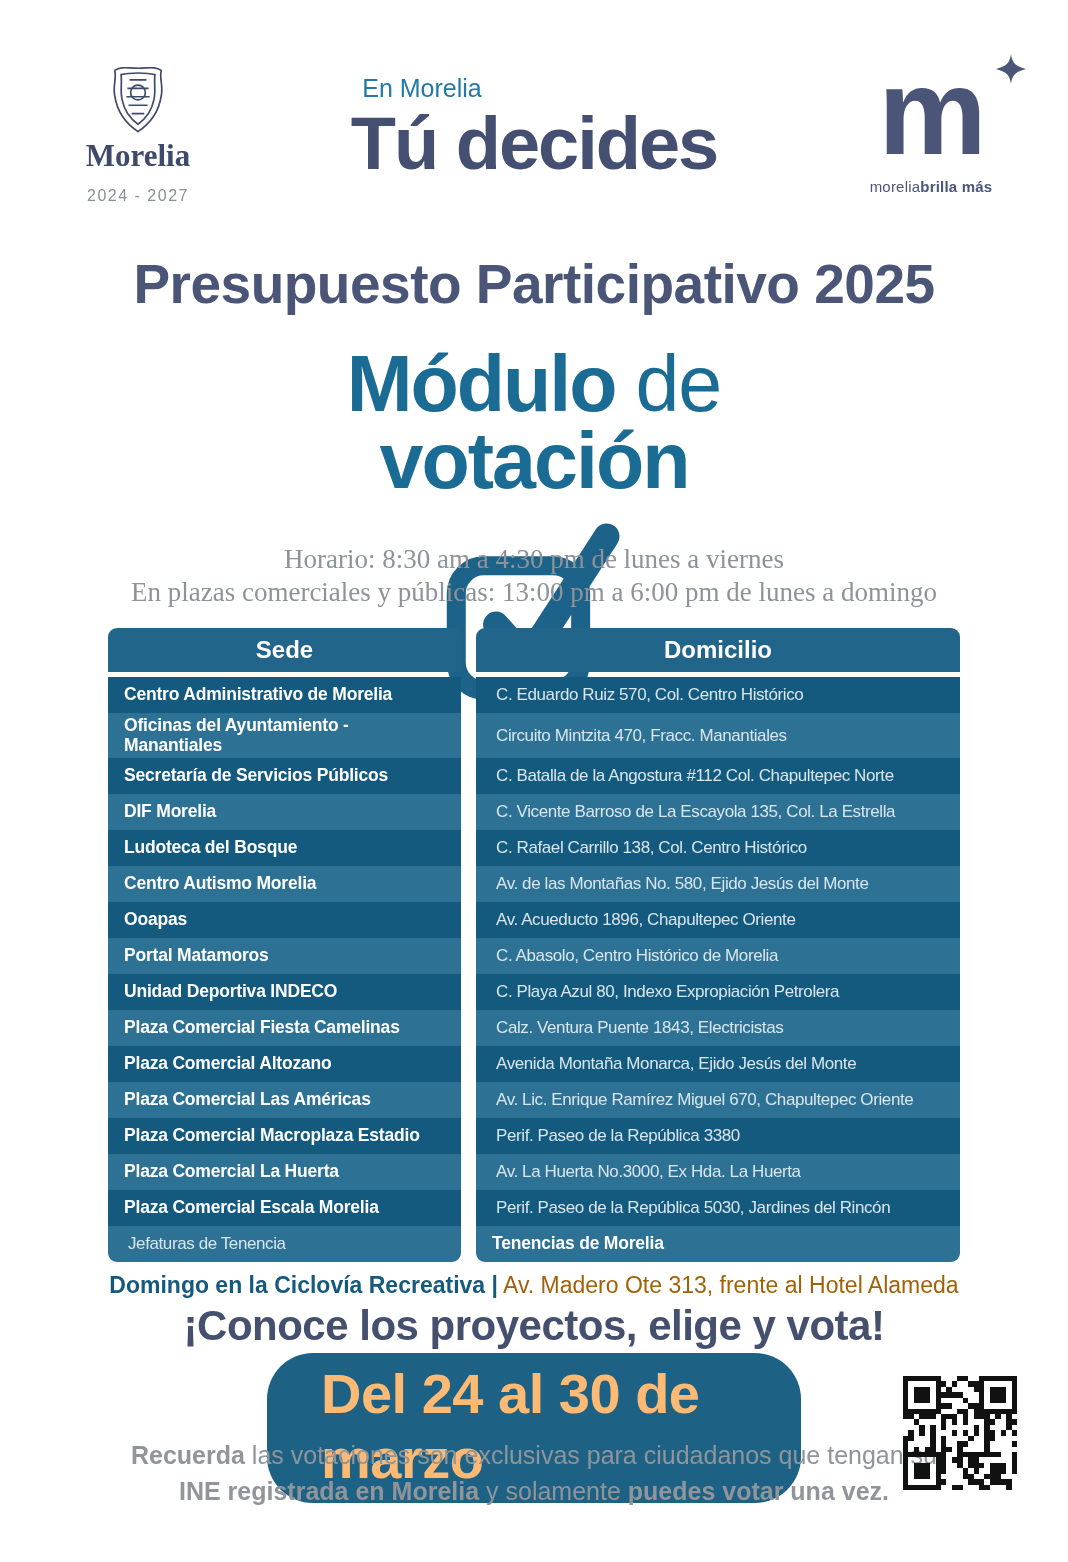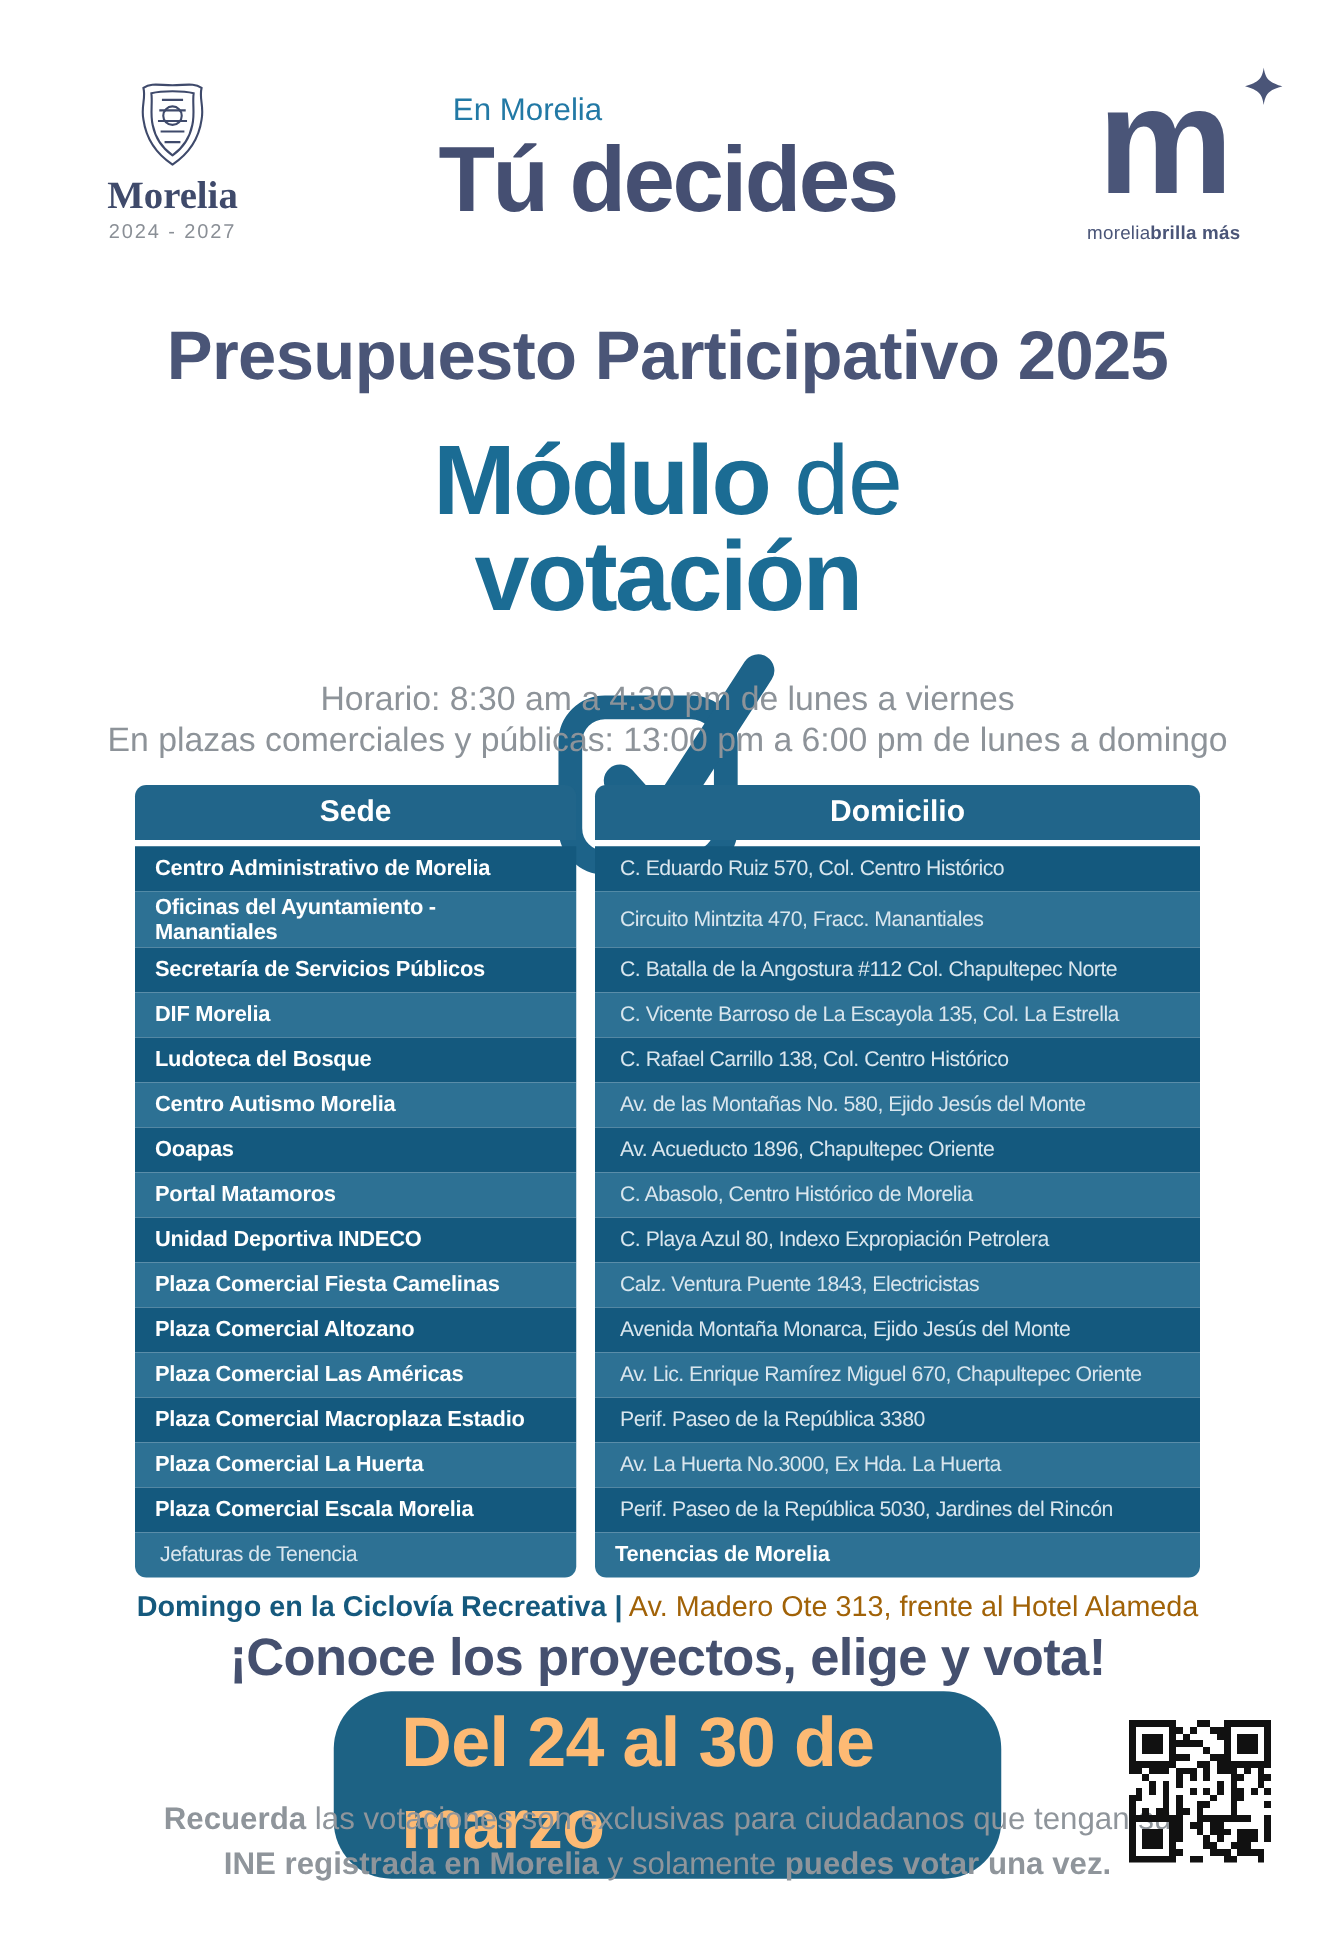--- a/index.html
+++ b/index.html
@@ -5,21 +5,21 @@
   html,body { margin:0; padding:0; }
   body {
     width:1068px; height:1562px; position:relative; overflow:hidden;
     background:#ffffff; font-family:"Liberation Sans", sans-serif;
   }
 
   
   .crest { position:absolute; left:78px; top:64px; width:120px; text-align:center; color:#3f4a6b; }
   .crest svg { width:64px; height:74px; display:block; margin:0 auto; }
   .crest-name { font-family:"Liberation Serif", serif; font-weight:bold; font-size:31px; line-height:1; margin-top:2px; }
-  .crest-years { color:#8a8f96; font-size:16px; letter-spacing:1.5px; margin-top:6px; }
+  .crest-years { color:#8a8f96; font-size:16px; letter-spacing:1.5px; margin-top:16px; }
 
   .center-head { position:absolute; left:0; right:0; top:74px; text-align:center; }
   .tagline { color:#2279a5; font-size:25px; font-weight:500; transform:translateX(-112px); }
   .main-title { color:#454f72; font-size:74px; font-weight:800; letter-spacing:-2px; line-height:1; margin-top:4px; }
 
   .brand { position:absolute; right:72px; top:62px; width:130px; text-align:center; color:#4a5578; }
   .brand-m { position:relative; display:inline-block; font-size:122px; font-weight:800; line-height:0.82; letter-spacing:-3px; }
   .brand-star { position:absolute; top:-8px; right:-30px; width:30px; height:30px; }
   .brand-caption { font-size:15px; margin-top:16px; letter-spacing:0.2px; }
   .brand-caption .b { font-weight:bold; }
@@ -29,21 +29,21 @@
                   color:#4a5577; font-size:55px; font-weight:800; letter-spacing:-0.5px; }
 
   .module-block { position:absolute; top:345px; left:0; right:0;
                   display:flex; justify-content:center; align-items:center; gap:14px;flex-direction:column; }
   .module-text { text-align:center; color:#1b6c94; font-size:79px; font-weight:800;
                  line-height:0.98; letter-spacing:-2px; }
   .module-text .light { font-weight:300; letter-spacing:-1px; }
   .module-check svg { width:190px; height:190px; display:block; }
 
   .schedule { position:absolute; top:543px; left:0; right:0; text-align:center;
-              color:#8d9399; font-size:27px; font-weight:300; line-height:1.23; }
+              color:#8d9399; font-size:27px; font-weight:300; line-height:1.23;font-family:Liberation Serif, serif; }
 
   
   .ptable { position:absolute; left:108px; top:628px; width:984px;
             display:grid; grid-template-columns:353px 484px; column-gap:15px; }
   .th { background:#21658a; color:#ffffff; font-weight:bold; font-size:24px;
         height:44px; display:flex; align-items:center; justify-content:center;
         border-radius:9px 9px 0 0; margin-bottom:5px; }
   .cell { display:flex; align-items:center; min-height:36px; box-sizing:border-box; }
   .cell.sede { color:#ffffff; font-weight:bold; font-size:17.5px; letter-spacing:-0.2px;
                line-height:1.12; padding:3px 10px 3px 16px; }

